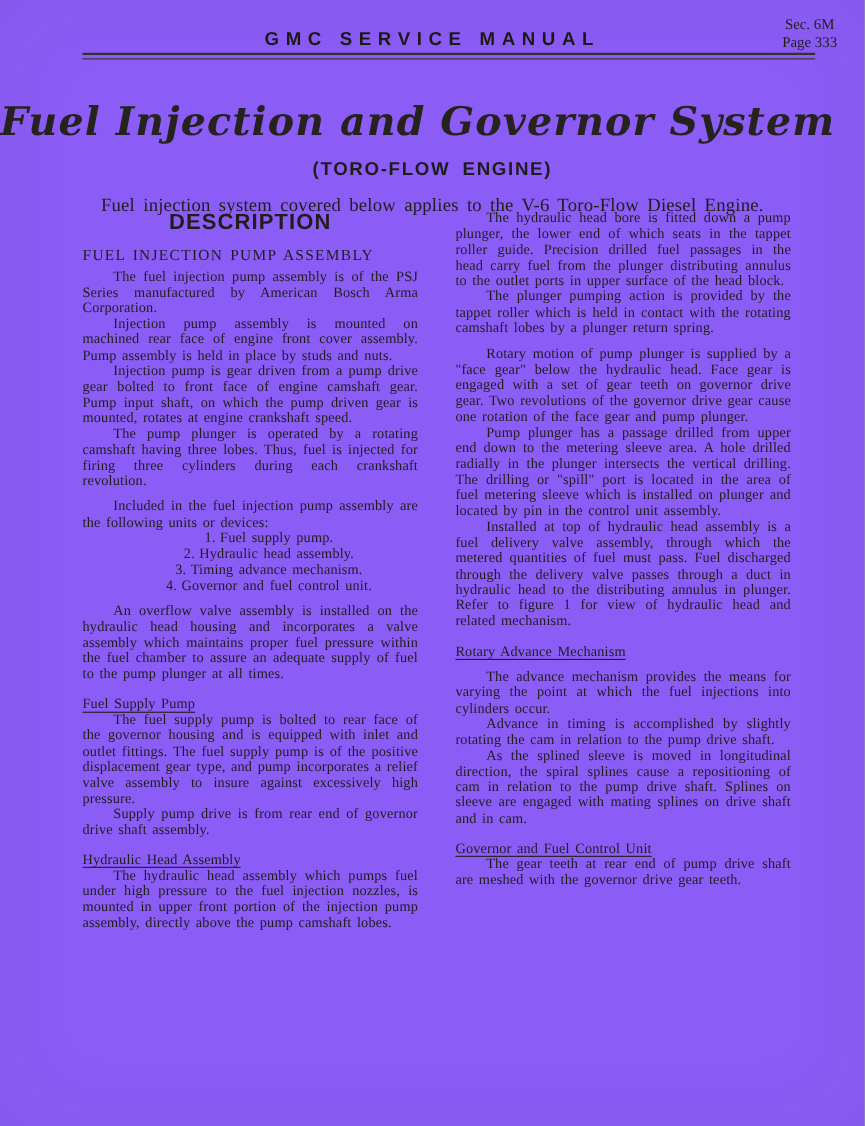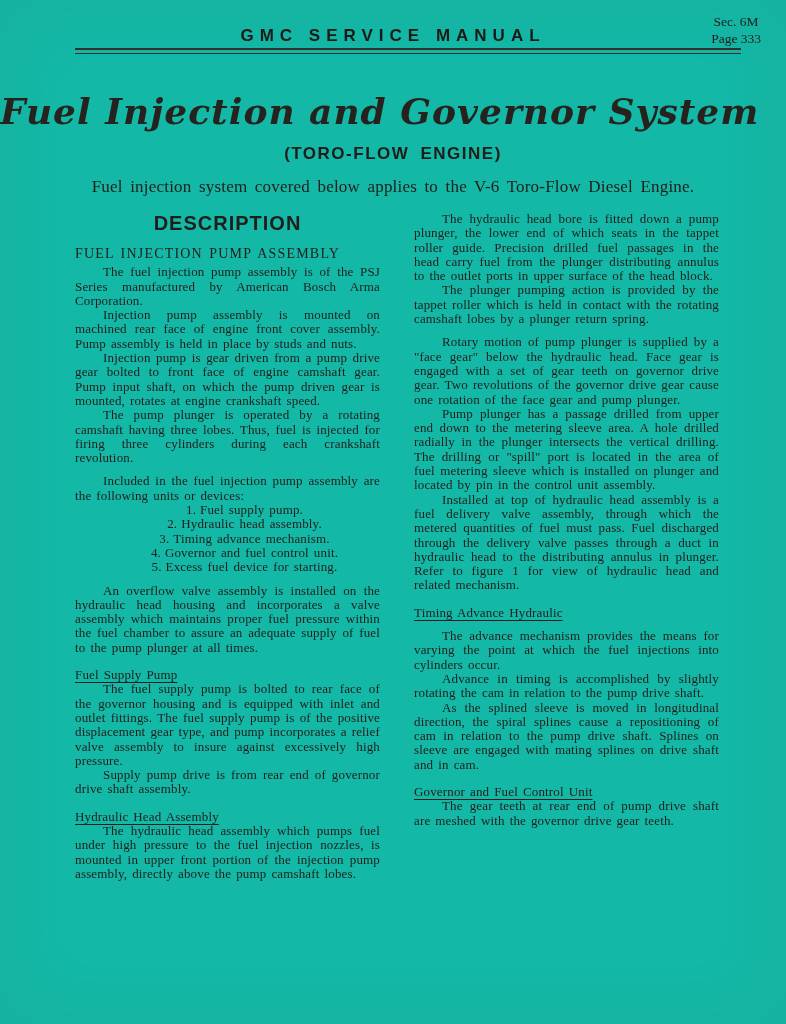--- a/index.html
+++ b/index.html
@@ -1,20 +1,20 @@
 <!DOCTYPE html>
 <html><head>
 <meta charset="utf-8">
 <style>
   html, body { margin: 0; padding: 0; background: #9a9a9a; }
   .page {
     position: relative;
     width: 786px; height: 1024px;
     margin: 0 auto;
-    background: #14b8a6;
+    background: #8b5cf6;
     color: #201e1b;
     font-family: "Liberation Serif", serif;
     overflow: hidden;
     box-shadow: inset 0 0 80px rgba(60,55,45,0.06);
   }
   .hdr-title {
     position: absolute; top: 26px; left: 0; width: 100%;
     text-align: center;
     font-family: "Liberation Sans", sans-serif;
     font-weight: bold; font-size: 17px; letter-spacing: 6px;
@@ -46,21 +46,21 @@
     font-weight: bold; font-size: 17px;
     letter-spacing: 1.5px; word-spacing: 5px;
     color: #1f1d1a;
   }
   .doc-intro {
     position: absolute; top: 177px; left: 0; width: 100%;
     text-align: center;
     font-size: 17px; word-spacing: 3px; letter-spacing: 0.2px;
   }
   .columns {
-    position: absolute; top: 212px; left: 75px; width: 644px;
+    position: absolute; top: 191px; left: 75px; width: 644px;
     display: flex; gap: 34px;
   }
   .col {
     width: 305px;
     font-size: 13px; line-height: 14.3px;
     text-align: justify;
     word-spacing: 1.6px; letter-spacing: 0.15px;
   }
   .blk { margin: 0; }
   .gap { margin-top: 9px; }
@@ -107,36 +107,35 @@
         <div class="blk paragraph">The fuel injection pump assembly is of the PSJ Series manufactured by American Bosch Arma Corporation.</div>
         <div class="blk paragraph">Injection pump assembly is mounted on machined rear face of engine front cover assembly. Pump assembly is held in place by studs and nuts.</div>
         <div class="blk paragraph">Injection pump is gear driven from a pump drive gear bolted to front face of engine camshaft gear. Pump input shaft, on which the pump driven gear is mounted, rotates at engine crankshaft speed.</div>
         <div class="blk paragraph">The pump plunger is operated by a rotating camshaft having three lobes. Thus, fuel is injected for firing three cylinders during each crankshaft revolution.</div>
         <div class="blk paragraph gap">Included in the fuel injection pump assembly are the following units or devices:</div>
         <div class="blk list">
           <div class="list-item"><span class="num">1.</span><span>Fuel supply pump.</span></div>
           <div class="list-item"><span class="num">2.</span><span>Hydraulic head assembly.</span></div>
           <div class="list-item"><span class="num">3.</span><span>Timing advance mechanism.</span></div>
           <div class="list-item"><span class="num">4.</span><span>Governor and fuel control unit.</span></div>
-          <div class="list-item"><span class="num">5.</span><span>Excess fuel device for starting.</span></div>
         </div>
         <div class="blk paragraph gap">An overflow valve assembly is installed on the hydraulic head housing and incorporates a valve assembly which maintains proper fuel pressure within the fuel chamber to assure an adequate supply of fuel to the pump plunger at all times.</div>
         <div class="blk subhead">Fuel Supply Pump</div>
         <div class="blk paragraph">The fuel supply pump is bolted to rear face of the governor housing and is equipped with inlet and outlet fittings. The fuel supply pump is of the positive displacement gear type, and pump incorporates a relief valve assembly to insure against excessively high pressure.</div>
         <div class="blk paragraph">Supply pump drive is from rear end of governor drive shaft assembly.</div>
         <div class="blk subhead">Hydraulic Head Assembly</div>
         <div class="blk paragraph">The hydraulic head assembly which pumps fuel under high pressure to the fuel injection nozzles, is mounted in upper front portion of the injection pump assembly, directly above the pump camshaft lobes.</div>
       </div>
     <div class="col" id="col-right">
         <div class="blk paragraph">The hydraulic head bore is fitted down a pump plunger, the lower end of which seats in the tappet roller guide. Precision drilled fuel passages in the head carry fuel from the plunger distributing annulus to the outlet ports in upper surface of the head block.</div>
         <div class="blk paragraph">The plunger pumping action is provided by the tappet roller which is held in contact with the rotating camshaft lobes by a plunger return spring.</div>
         <div class="blk paragraph gap">Rotary motion of pump plunger is supplied by a "face gear" below the hydraulic head. Face gear is engaged with a set of gear teeth on governor drive gear. Two revolutions of the governor drive gear cause one rotation of the face gear and pump plunger.</div>
         <div class="blk paragraph">Pump plunger has a passage drilled from upper end down to the metering sleeve area. A hole drilled radially in the plunger intersects the vertical drilling. The drilling or "spill" port is located in the area of fuel metering sleeve which is installed on plunger and located by pin in the control unit assembly.</div>
         <div class="blk paragraph">Installed at top of hydraulic head assembly is a fuel delivery valve assembly, through which the metered quantities of fuel must pass. Fuel discharged through the delivery valve passes through a duct in hydraulic head to the distributing annulus in plunger. Refer to figure 1 for view of hydraulic head and related mechanism.</div>
-        <div class="blk subhead">Timing Advance Hydraulic</div>
+        <div class="blk subhead">Rotary Advance Mechanism</div>
         <div class="blk paragraph gap">The advance mechanism provides the means for varying the point at which the fuel injections into cylinders occur.</div>
         <div class="blk paragraph">Advance in timing is accomplished by slightly rotating the cam in relation to the pump drive shaft.</div>
         <div class="blk paragraph">As the splined sleeve is moved in longitudinal direction, the spiral splines cause a repositioning of cam in relation to the pump drive shaft. Splines on sleeve are engaged with mating splines on drive shaft and in cam.</div>
         <div class="blk subhead">Governor and Fuel Control Unit</div>
         <div class="blk paragraph">The gear teeth at rear end of pump drive shaft are meshed with the governor drive gear teeth.</div>
       </div>
   </div>
 </div>
 
 </body></html>

